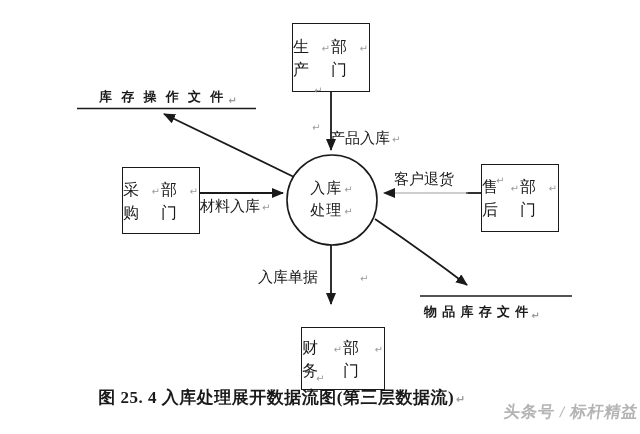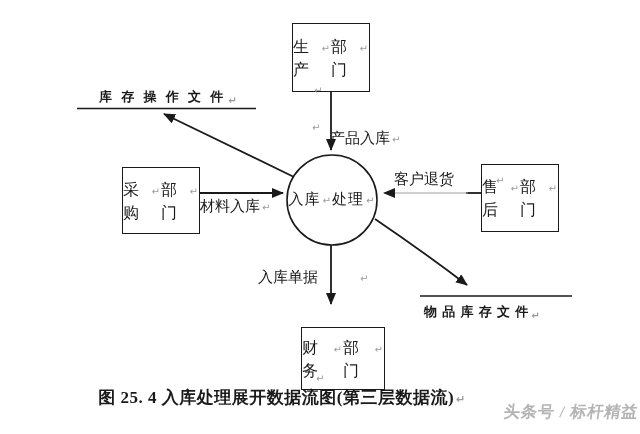--- a/index.html
+++ b/index.html
@@ -14,21 +14,21 @@
     display:flex;flex-direction:row;align-items:center;justify-content:center;
     font-size:16px;line-height:23px;letter-spacing:1px;
   }
   .box-production{left:292px;top:23px;width:76px;height:67px;}
   .box-purchasing{left:122px;top:167px;width:76px;height:65px;}
   .box-aftersales{left:481px;top:164px;width:76px;height:66px;}
   .box-finance{left:301px;top:327px;width:82px;height:61px;}
 
   .process-label{
     position:absolute;left:287px;top:158px;width:90px;height:84px;
-    display:flex;align-items:center;justify-content:center;
+    display:flex;flex-direction:column;align-items:center;justify-content:center;
     font-size:15px;line-height:21px;letter-spacing:1px;
   }
 
   .bline{display:flex;align-items:baseline;}
   .pmark{color:#9b9b9b;font-size:10px;margin-left:2px;font-family:"DejaVu Sans",sans-serif;}
   .pmark-abs{position:absolute;color:#9b9b9b;font-size:10px;font-family:"DejaVu Sans",sans-serif;}
 
   .flow-label{position:absolute;font-size:15px;white-space:nowrap;display:flex;align-items:baseline;}
   .label-product-in{left:330px;top:119px;margin-top:10px;}
   .label-material-in{left:200px;top:197px;}

